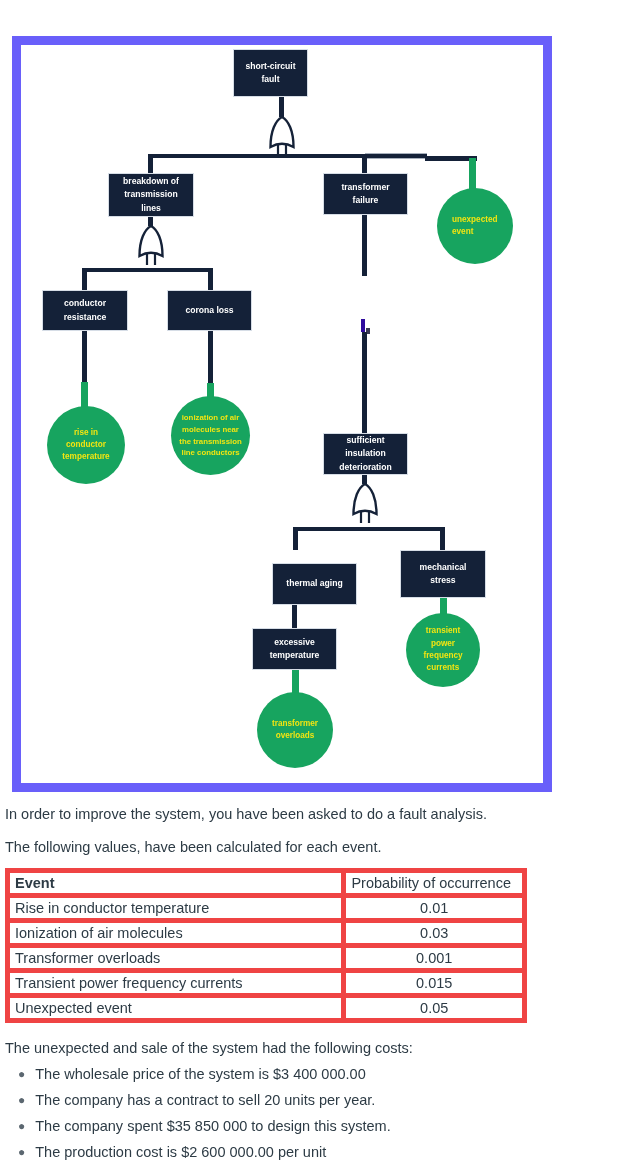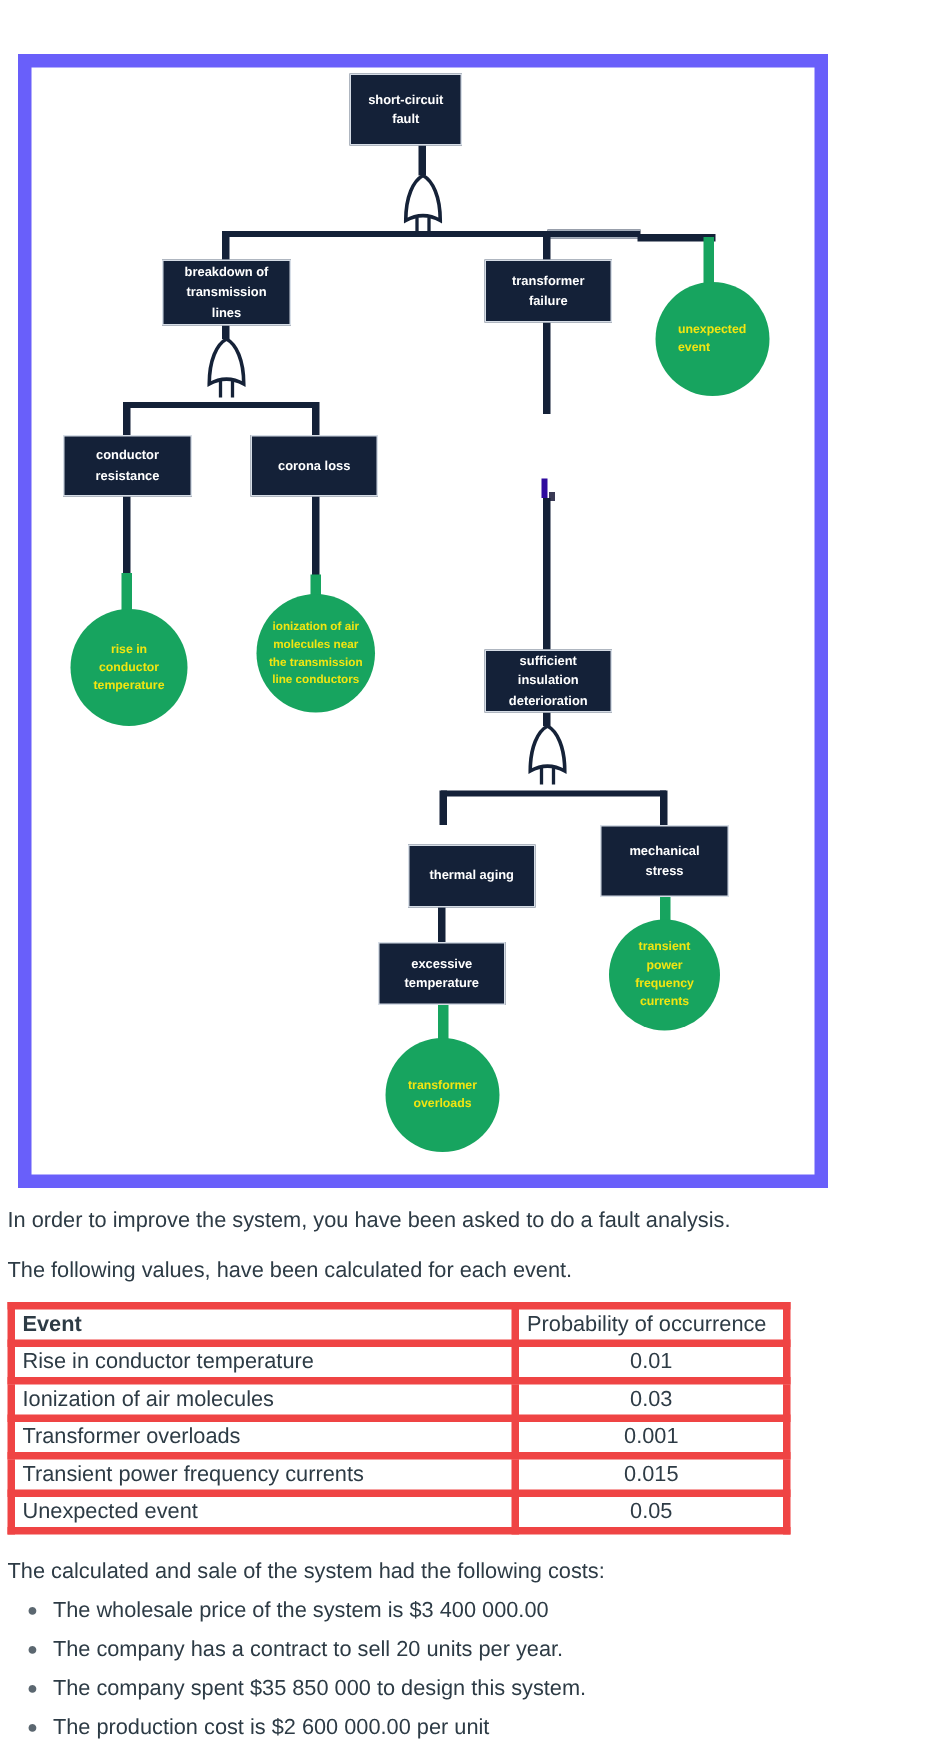--- a/index.html
+++ b/index.html
@@ -146,21 +146,21 @@
       <td class="ev">Transient power frequency currents</td>
       <td class="prob">0.015</td>
     </tr>
     <tr>
       <td class="ev">Unexpected event</td>
       <td class="prob">0.05</td>
     </tr>
   </tbody>
     </table>
 
-  <div class="para" style="left:5px; top:1040px;">The calculated and sale of the system had the following costs:</div>
+  <div class="para" style="left:5px; top:1040px;">The unexpected and sale of the system had the following costs:</div>
 
   <div class="bullets">
     <div class="bullet-row">
         <span class="dot">●</span>
         <span>The wholesale price of the system is $3 400 000.00</span>
       </div>
     <div class="bullet-row">
         <span class="dot">●</span>
         <span>The company has a contract to sell 20 units per year.</span>
       </div>

